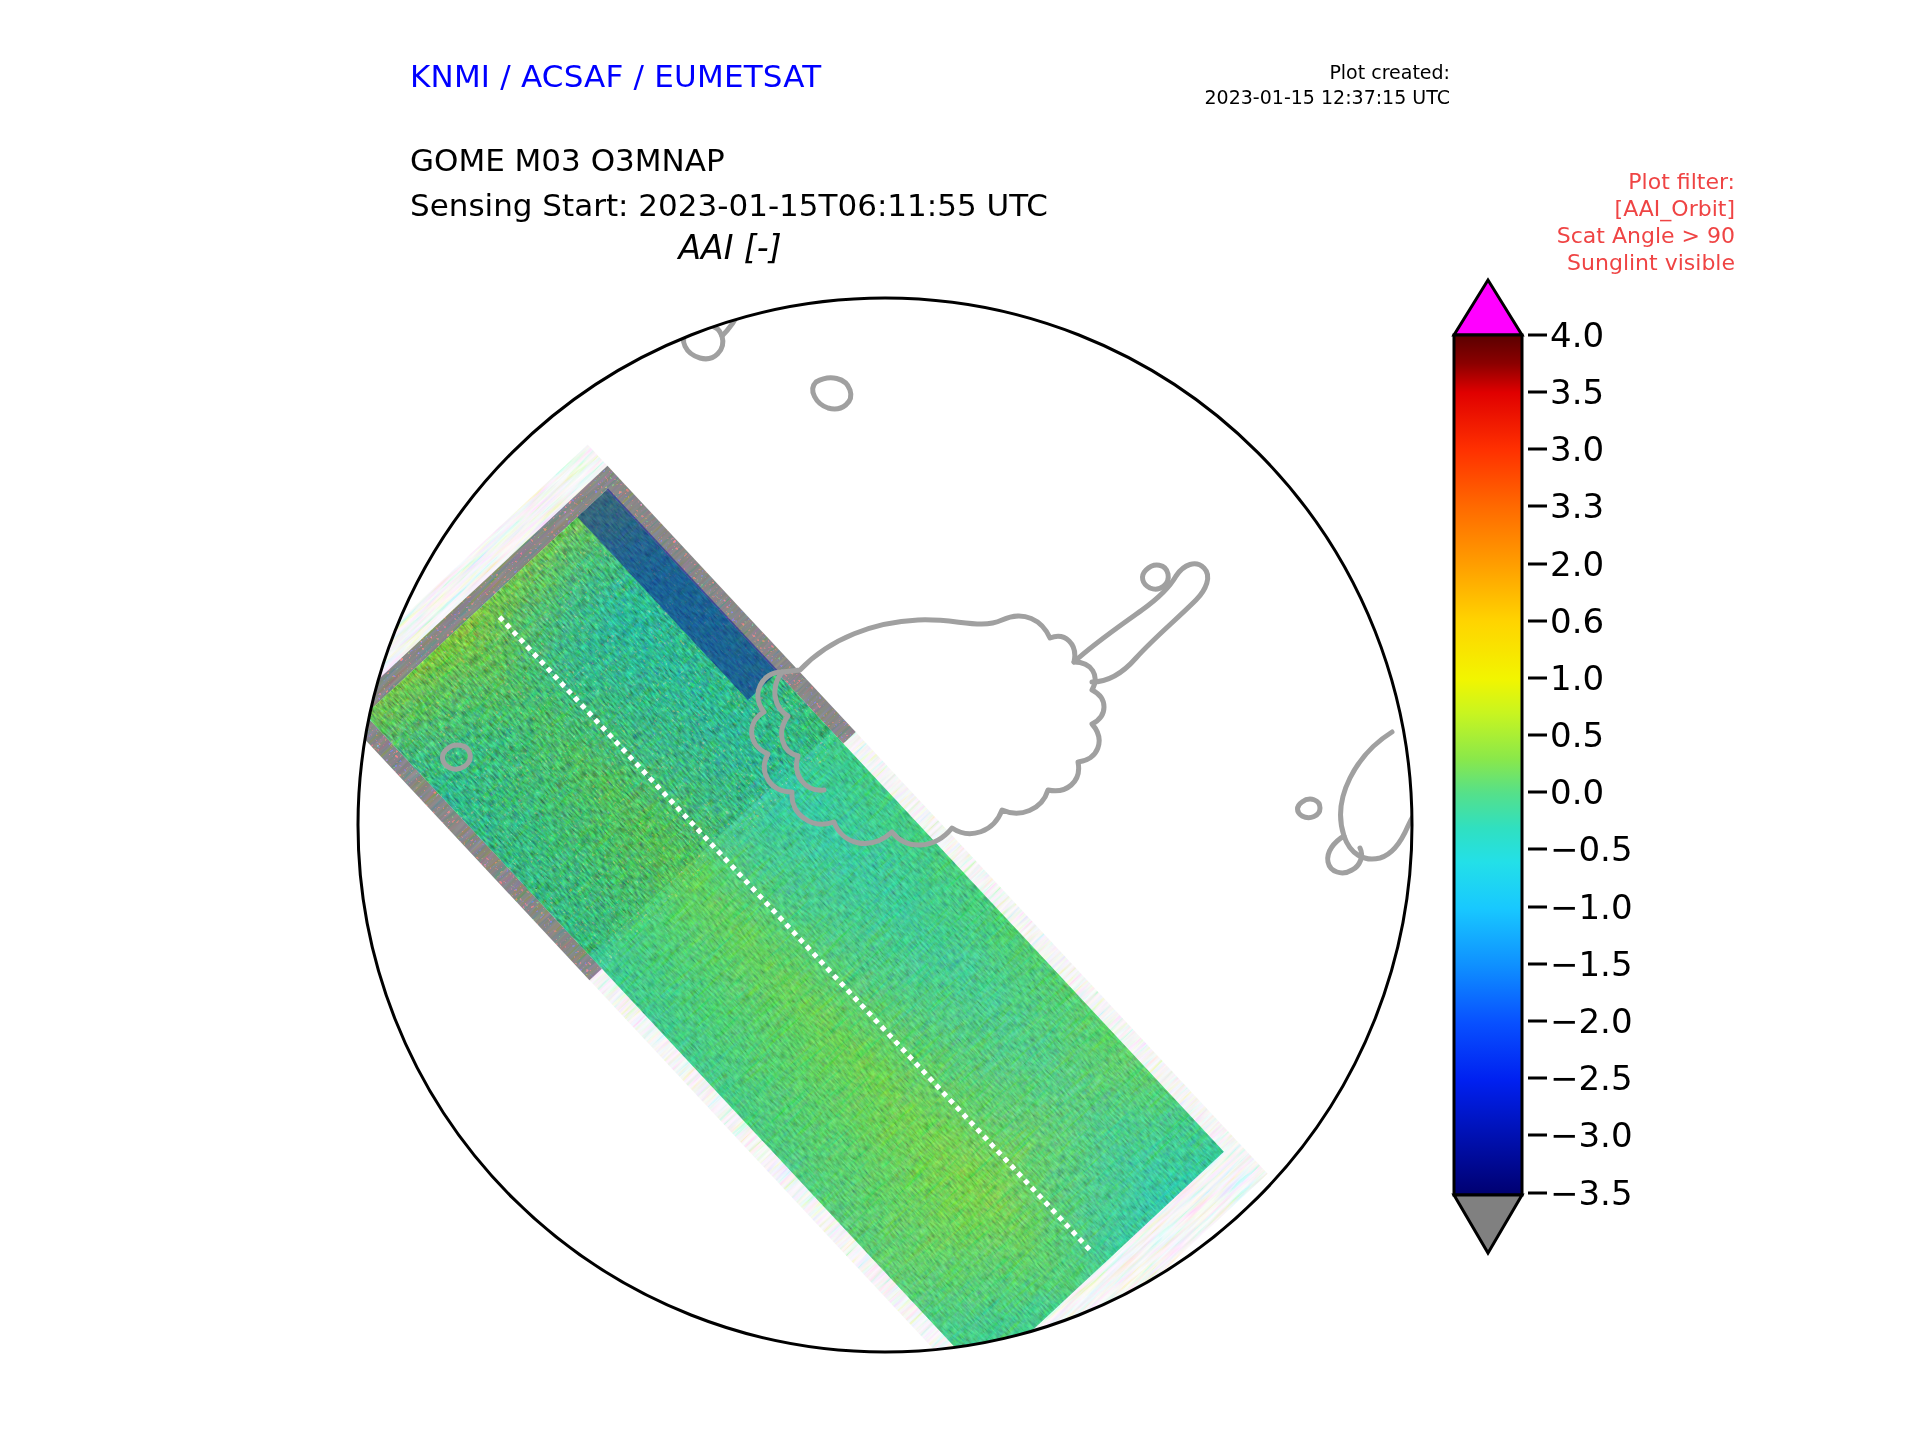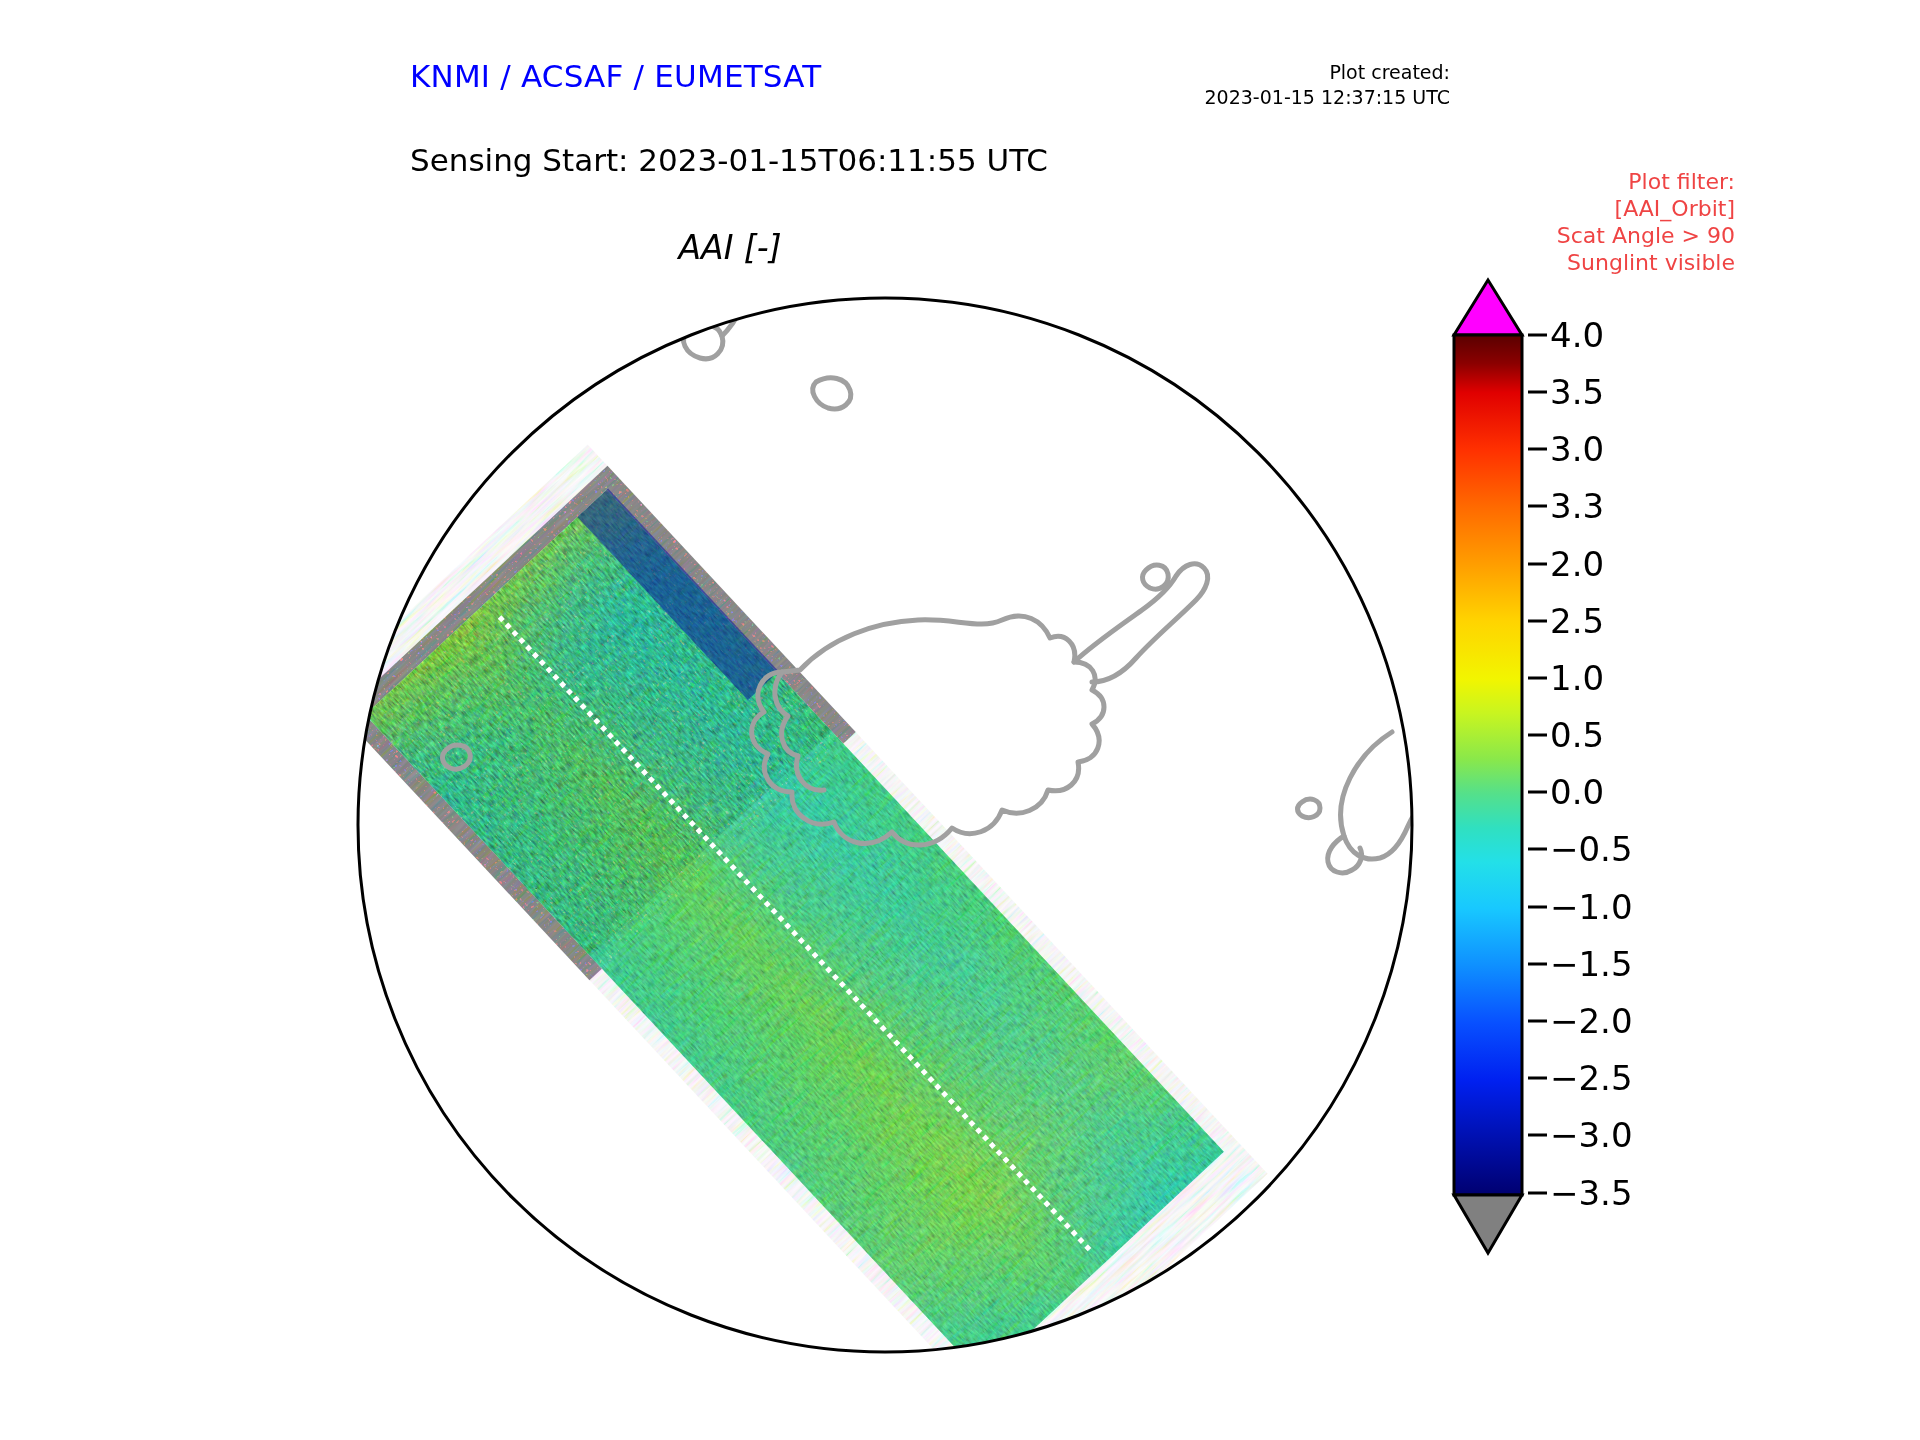--- a/index.html
+++ b/index.html
@@ -20,20 +20,21 @@
 <body>
 
 <div class="abs" id="header-institutions">KNMI / ACSAF / EUMETSAT</div>
 
 <div class="abs" id="plot-created-block">
   <div>Plot created:</div>
   <div>2023-01-15 12:37:15 UTC</div>
 </div>
 
 <div class="abs" id="meta-block">
+  <div>GOME M03 O3MNAP</div>
   <div>Sensing Start: 2023-01-15T06:11:55 UTC</div>
 </div>
 
 <div class="abs" id="variable-title">AAI [-]</div>
 
 <div class="abs" id="filter-block">
   <div>Plot filter:</div>
   <div>[AAI_Orbit]</div>
   <div>Scat Angle &gt; 90</div>
   <div>Sunglint visible</div>
@@ -220,21 +221,21 @@
   <div class="cb-label" style="top:60px">4.0</div>
   <div class="cb-tick" style="top:117px"></div>
   <div class="cb-label" style="top:117px">3.5</div>
   <div class="cb-tick" style="top:174px"></div>
   <div class="cb-label" style="top:174px">3.0</div>
   <div class="cb-tick" style="top:231px"></div>
   <div class="cb-label" style="top:231px">3.3</div>
   <div class="cb-tick" style="top:289px"></div>
   <div class="cb-label" style="top:289px">2.0</div>
   <div class="cb-tick" style="top:346px"></div>
-  <div class="cb-label" style="top:346px">2.5</div>
+  <div class="cb-label" style="top:346px">0.6</div>
   <div class="cb-tick" style="top:403px"></div>
   <div class="cb-label" style="top:403px">1.0</div>
   <div class="cb-tick" style="top:460px"></div>
   <div class="cb-label" style="top:460px">0.5</div>
   <div class="cb-tick" style="top:517px"></div>
   <div class="cb-label" style="top:517px">0.0</div>
   <div class="cb-tick" style="top:574px"></div>
   <div class="cb-label" style="top:574px">−0.5</div>
   <div class="cb-tick" style="top:632px"></div>
   <div class="cb-label" style="top:632px">−1.0</div>

